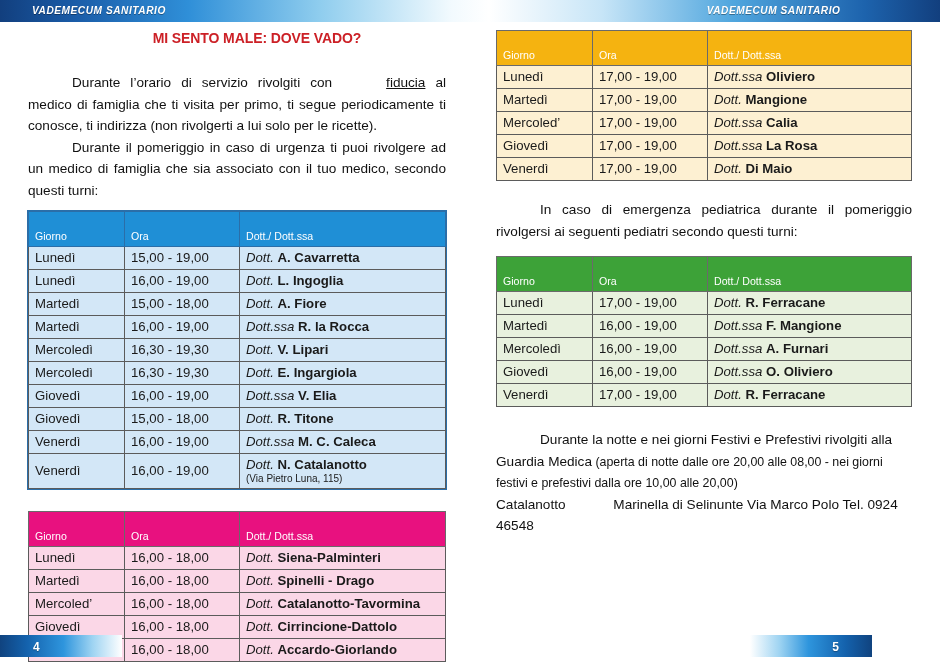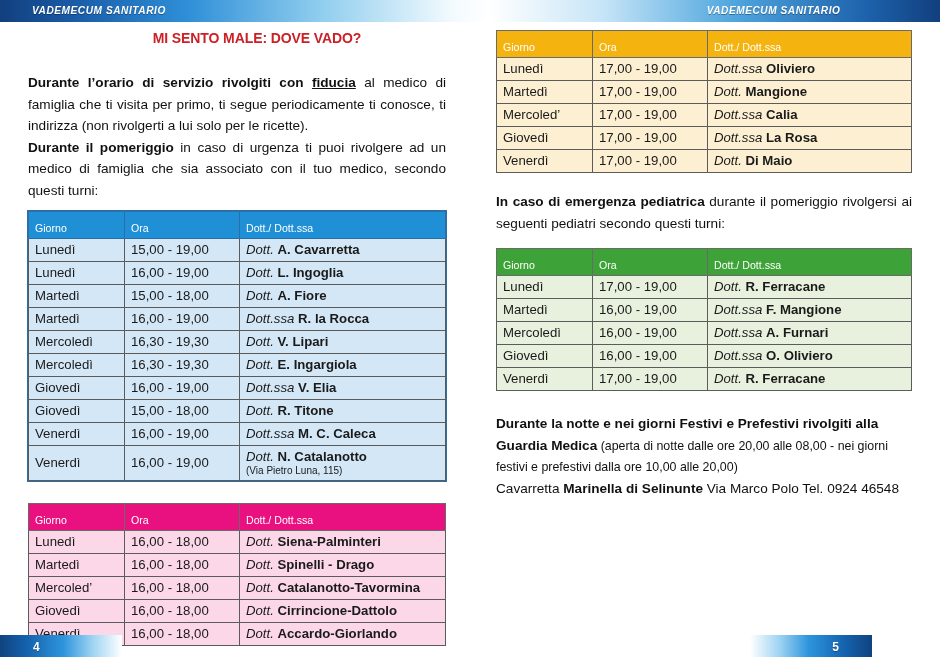--- a/index.html
+++ b/index.html
@@ -67,21 +67,21 @@
     color:#4e9b3a;letter-spacing:-0.1px;margin:2px 0 0 0;
     padding-left:40px;
   }
 
   
   .para{
     font-size:13.6px;line-height:21.5px;color:#111;
     text-align:justify;margin:0;
   }
   .para.tight{text-align:left;}
-  .para b{font-weight:bold;}
+  .para b{font-weight:normal;margin-left:44px;}
   .para u{text-decoration:underline;}
   .small-note{font-size:12.4px;line-height:19px;}
 
   
   table.sched{
     border-collapse:collapse;
     width:100%;
     table-layout:fixed;
     margin:0;
   }
@@ -92,21 +92,21 @@
     line-height:17px;
     vertical-align:middle;
     overflow:hidden;
     white-space:nowrap;
   }
   table.sched thead th{
     color:#ffffff;
     font-weight:normal;
     font-size:10.6px;
     text-align:left;
-    padding:10px 6px 3px 6px;
+    padding:18px 6px 3px 6px;
     line-height:13px;
   }
   table.sched td.c-day{width:83px;}
   table.sched td.c-hour{width:102px;}
   table.sched th.c-day{width:83px;}
   table.sched th.c-hour{width:102px;}
   table.sched td.c-doc{width:auto;}
   .doc-it{font-style:italic;font-weight:normal;}
   .doc-bd{font-weight:bold;}
   .addr{display:block;font-size:10px;line-height:13px;font-weight:normal;font-style:normal;margin-top:-1px;}
@@ -335,21 +335,21 @@
             <td class="c-day">Venerdì</td>
             <td class="c-hour">17,00 - 19,00</td>
             <td class="c-doc"><span class="doc-it">Dott. </span><span class="doc-bd">R. Ferracane</span></td>
           </tr>
         </tbody>
     </table>
 
     <div class="spacer-22"></div>
 
     <p class="para tight"><b>Durante la notte e nei giorni Festivi e Prefestivi rivolgiti alla Guardia Medica</b><span class="small-note"> (aperta di notte dalle ore 20,00 alle 08,00 - nei giorni festivi e prefestivi dalla ore 10,00 alle 20,00)</span></p>
-    <p class="para tight"><span>Cavarretta </span><b>Marinella di Selinunte</b><span> Via Marco Polo Tel. 0924 46548</span></p>
+    <p class="para tight"><span>Catalanotto </span><b>Marinella di Selinunte</b><span> Via Marco Polo Tel. 0924 46548</span></p>
 
     <div class="spacer-22"></div>
 
   </div>
 
   <div class="footer-left"></div>
   <div class="footer-right"></div>
   <div class="folio left">4</div>
   <div class="folio right">5</div>
 

